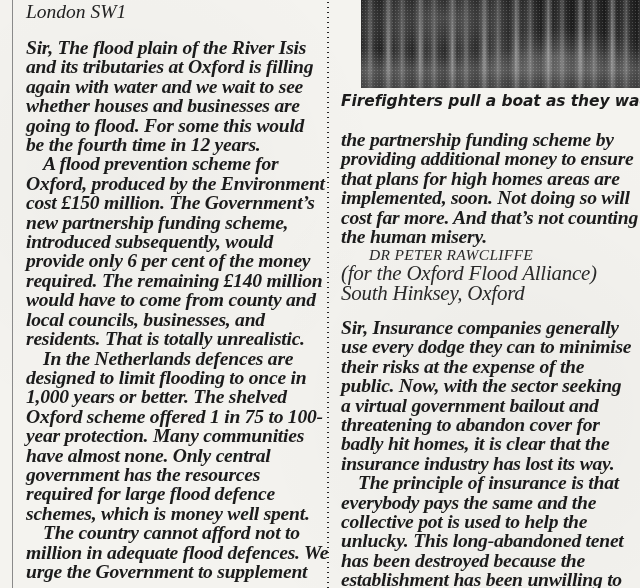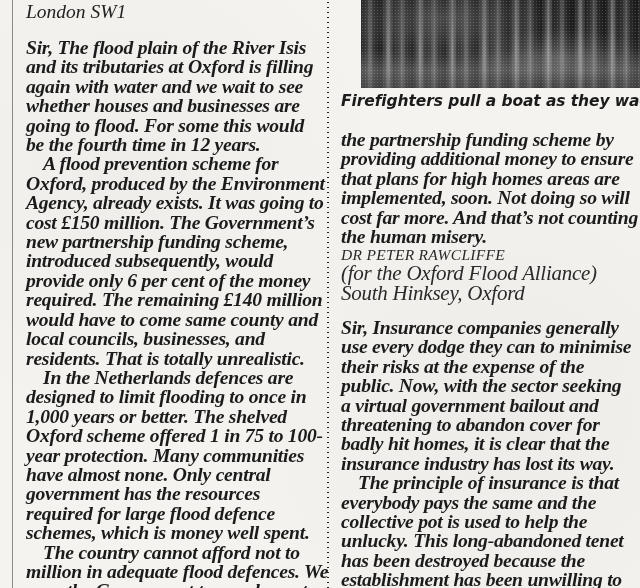--- a/index.html
+++ b/index.html
@@ -79,21 +79,21 @@
     font-weight: bold; font-size: 15.5px; line-height: 18px;
     white-space: nowrap; color: #1b1b1b;
     letter-spacing: -0.1px;
   }
   .right-body1 { position: absolute; top: 130px; left: 0; width: 300px; }
   .signature {
     font-family: "Liberation Serif", "DejaVu Serif", serif;
     font-weight: normal; color: #2a2a2a;
     white-space: nowrap; display: block;
   }
-  .sig-name { font-size: 15.5px; line-height: 17px; letter-spacing: 0.3px; }
+  .sig-name { font-size: 15.5px; line-height: 17px; letter-spacing: 0.3px; margin-left: 28px; }
   .sig-line { font-size: 21px; line-height: 20px; }
   .right-body2 { position: absolute; top: 318px; left: 0; width: 300px; }
 </style>
 </head>
 <body>
 
 <div class="page">
   <div class="left-rule"></div>
   <div class="col-divider"></div>
 
@@ -102,27 +102,26 @@
 
     <div class="letter left-body">
       <span class="line">Sir, The flood plain of the River Isis</span>
       <span class="line">and its tributaries at Oxford is filling</span>
       <span class="line">again with water and we wait to see</span>
       <span class="line">whether houses and businesses are</span>
       <span class="line">going to flood. For some this would</span>
       <span class="line">be the fourth time in 12 years.</span>
       <span class="line indent">A flood prevention scheme for</span>
       <span class="line">Oxford, produced by the Environment</span>
-      <span class="line">Agency, already exists. It was going to</span>
       <span class="line">cost £150 million. The Government’s</span>
       <span class="line">new partnership funding scheme,</span>
       <span class="line">introduced subsequently, would</span>
       <span class="line">provide only 6 per cent of the money</span>
       <span class="line">required. The remaining £140 million</span>
-      <span class="line">would have to come same county and</span>
+      <span class="line">would have to come from county and</span>
       <span class="line">local councils, businesses, and</span>
       <span class="line">residents. That is totally unrealistic.</span>
       <span class="line indent">In the Netherlands defences are</span>
       <span class="line">designed to limit flooding to once in</span>
       <span class="line">1,000 years or better. The shelved</span>
       <span class="line">Oxford scheme offered 1 in 75 to 100-</span>
       <span class="line">year protection. Many communities</span>
       <span class="line">have almost none. Only central</span>
       <span class="line">government has the resources</span>
       <span class="line">required for large flood defence</span>

